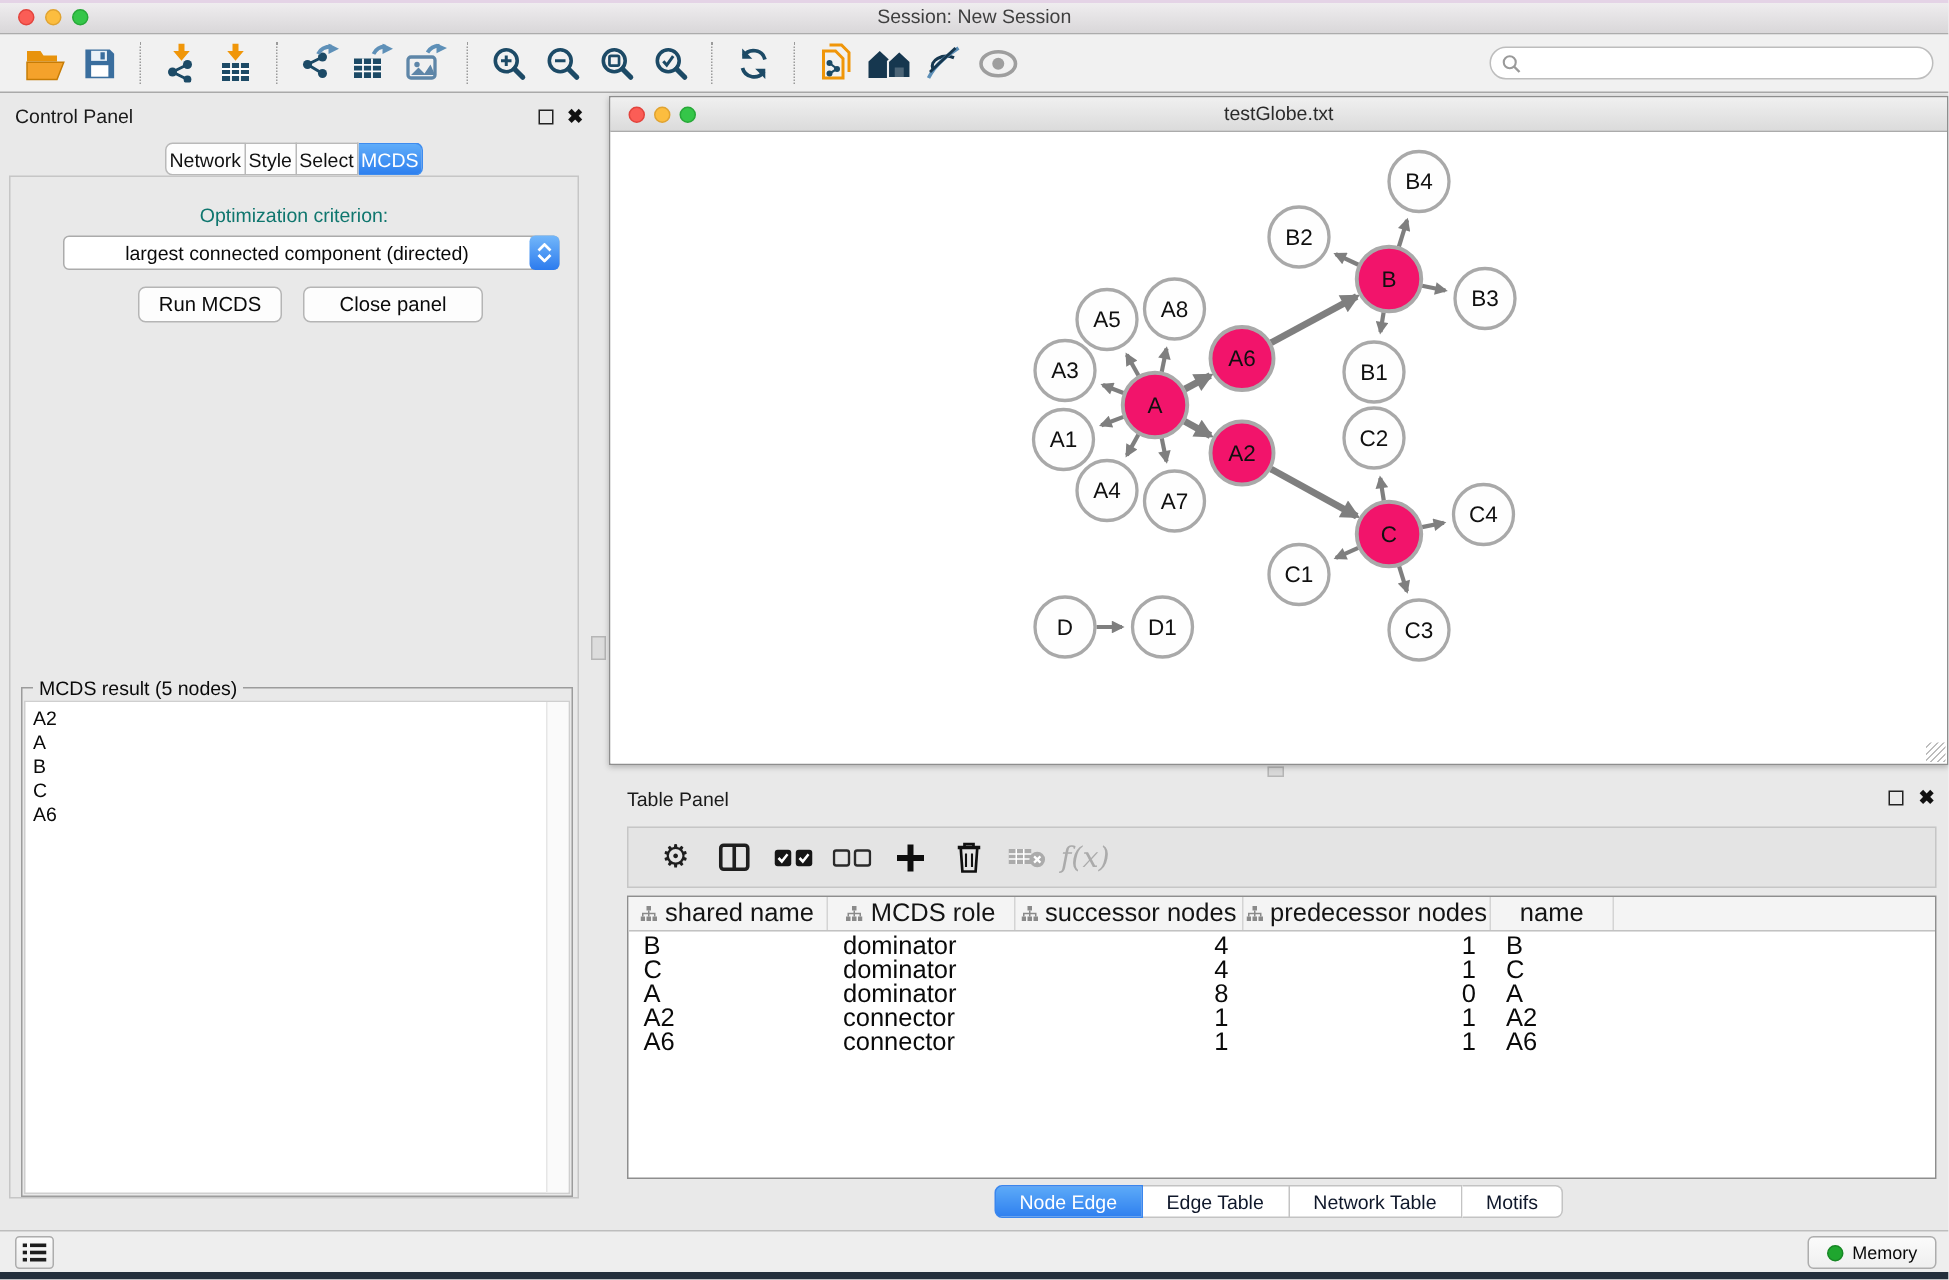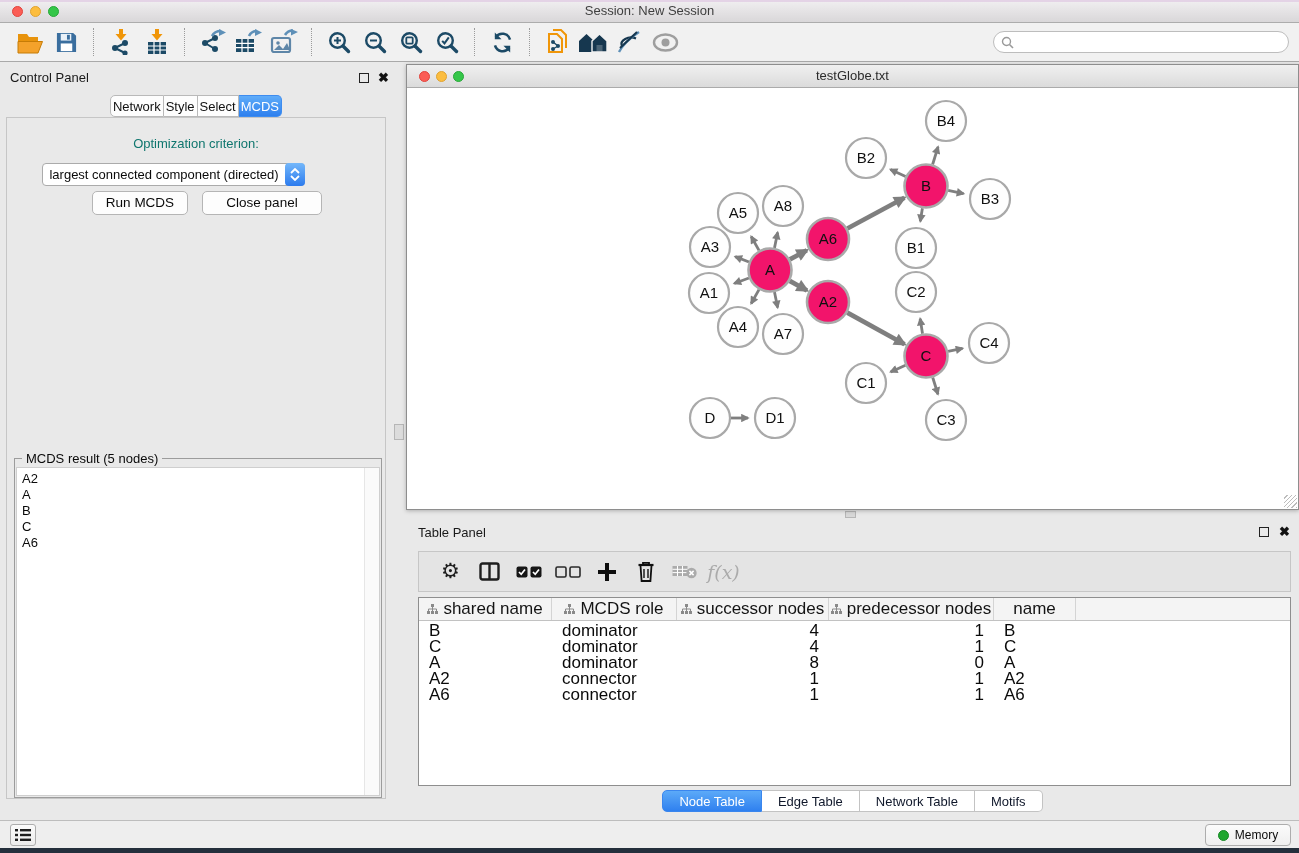--- a/index.html
+++ b/index.html
@@ -39,21 +39,21 @@
   .cptab { height:22px; line-height:21px; padding:0 2px; background:#FDFDFD;
     border:1px solid #B9B9B9; border-left:none; font-size:13px; color:#111; cursor:default; }
   .cptab:first-child { border-left:1px solid #B9B9B9; border-radius:5px 0 0 5px; }
   .cptab:last-child { border-radius:0 5px 5px 0; }
   .cptab.sel { background:linear-gradient(#5FACF9,#2E80EF); border-color:#3E8CEF; color:#fff; }
 
   .cp-body { position:absolute; left:6px; top:117px; width:380px; height:682px;
     border:1px solid #C6C6C6; background:#E9E9E9; }
   .opt-label { position:absolute; left:0; top:136px; width:392px; text-align:center;
     font-size:13px; color:#0f766e; }
-  .dropdown { position:absolute; left:42px; top:163px; width:263px; height:23px;
+  .dropdown { position:absolute; left:42px; top:157px; width:331px; height:23px;
     background:#fff; border:1px solid #ABABAB; border-radius:4px; display:flex; align-items:center; }
   .dd-text { flex:1; text-align:center; font-size:13px; color:#0A0A0A; }
   .dd-stepper { width:20px; height:23px; margin:-1px -1px -1px 0; border-radius:4px;
     background:linear-gradient(#73B7FA,#2C7BEE); display:flex; flex-direction:column;
     align-items:center; justify-content:center; gap:1px; }
   .btn { position:absolute; height:24px; border:1px solid #B5B5B5; border-radius:5px;
     background:#FDFDFD; font-size:13.5px; color:#0A0A0A; text-align:center; line-height:22px; }
   .btn-run { left:92px; top:191px; width:96px; }
   .btn-close { left:202px; top:191px; width:120px; }
 
@@ -589,21 +589,21 @@
           <div class="td a-l" style="width: 133px;">A6</div>
           <div class="td a-l" style="width: 125px;">connector</div>
           <div class="td a-r" style="width: 152px;">1</div>
           <div class="td a-r" style="width: 165px;">1</div>
           <div class="td a-l" style="width: 82px;">A6</div>
         </div>
       </div>
   </div>
 
   <div class="tp-tabs" id="tp-tabs">
-      <div class="seg sel">Node Table</div>
+      <div class="seg sel">Node Edge</div>
       <div class="seg">Edge Table</div>
       <div class="seg">Network Table</div>
       <div class="seg">Motifs</div>
     </div>
 
   <div class="statusbar">
     <div class="list-btn">
       <svg width="16" height="14" viewBox="0 0 16 14">
           <g fill="#1E1E1E">
             <rect x="0" y="1" width="3" height="2.4"></rect>

